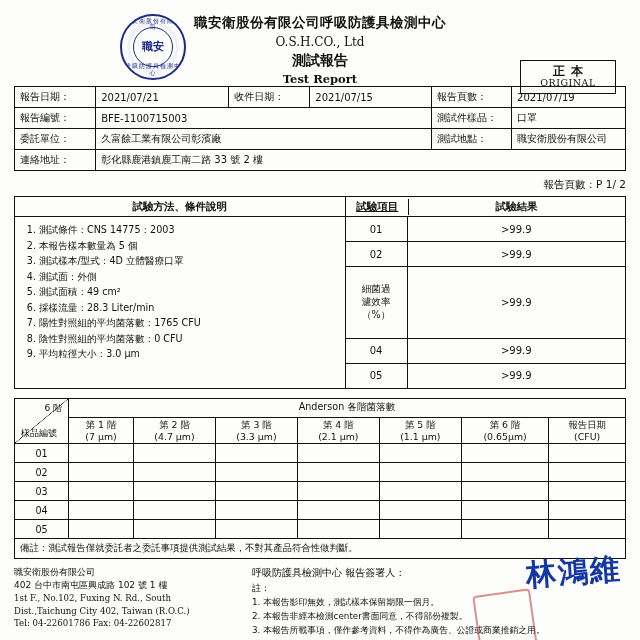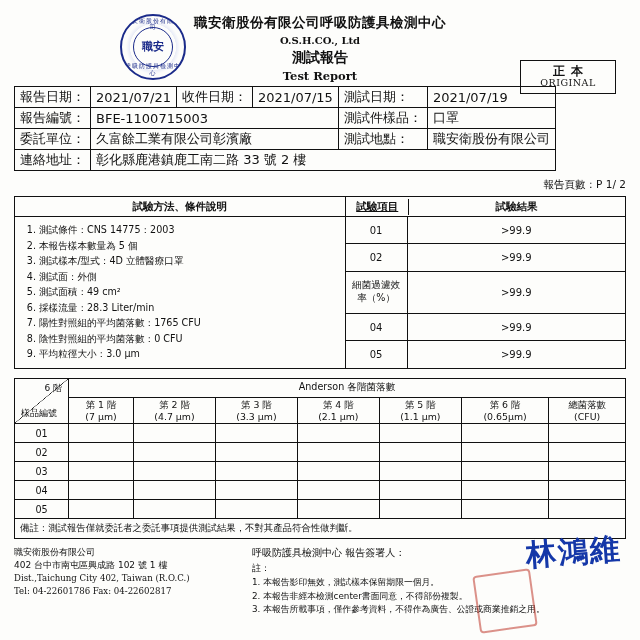--- a/index.html
+++ b/index.html
@@ -44,41 +44,41 @@
   .stamp .ring-txt {
     position: absolute; top: 2px; left: 0; right: 0;
     font-size: 6px; letter-spacing: 1px;
   }
   .stamp .ring-txt.bot { top: auto; bottom: 2px; }
   .titleblock {
     text-align: center;
     padding-top: 6px;
   }
   .titleblock .l1 { font-size: 13.5px; font-weight: bold; letter-spacing: .5px; }
-  .titleblock .l2 { font-size: 10px; font-weight: bold; margin-top: 3px; font-family: "DejaVu Serif", serif;}
+  .titleblock .l2 { font-size: 12px; font-weight: normal; margin-top: 3px; font-family: "DejaVu Serif", serif;}
   .titleblock .l3 { font-size: 14px; font-weight: bold; margin-top: 3px; }
   .titleblock .l4 { font-size: 11.5px; font-weight: bold; margin-top: 2px; font-family: "DejaVu Serif", serif;}
 
   .origbox {
     position: absolute; right: 10px; top: 52px;
     width: 96px; height: 34px;
     border: 1px solid #111;
     display: flex; flex-direction: column;
     align-items: center; justify-content: center;
     font-size: 10px; line-height: 1.1; margin-left: 7px;
   }
   .origbox .cn { font-size: 12px; font-weight: bold; letter-spacing: 6px; text-indent: 6px;}
   .origbox .en { font-size: 9.5px; font-family: "DejaVu Serif", serif; letter-spacing: .5px; }
 
   
   .infotable {
     margin-top: 6px;
-    width: 521px;
+    width: 612px;
     border-collapse: collapse;
-    font-size: 13px;
+    font-size: 10px;
   }
   .infotable td {
     border: 1px solid #111;
     height: 21px;
     padding: 1px 5px;
     vertical-align: middle;
     white-space: nowrap;
   }
   .lbl { width: 72px; }
   .val { width: 118px; }
@@ -108,21 +108,21 @@
     width: 330px;
   }
   .methods ol { margin: 0; padding-left: 18px; }
   .methods li { margin: 0; }
   .idx-col { width: 62px; }
   .res-col { width: 218px; }
   .subrow { height: 25px; text-align: center; font-size: 10px; vertical-align: middle !important; }
   .vert-label {
     font-size: 9.6px; line-height: 1.35; text-align: center;
     vertical-align: middle !important;
-    padding: 6px;
+    padding: 16px;
   }
 
   
   .andtable {
     width: 612px;
     border-collapse: collapse;
     margin-top: 9px;
     font-size: 9.6px;
   }
   .andtable td {
@@ -205,21 +205,21 @@
     </div>
   </div>
 
   <table class="infotable">
     <tbody>
         <tr>
       <td class="lbl">報告日期：</td>
       <td class="val">2021/07/21</td>
       <td class="lbl2">收件日期：</td>
       <td class="val2">2021/07/15</td>
-      <td class="lbl3">測試日期：</td>
+      <td class="lbl3">報告頁數：</td>
       <td class="val3">2021/07/19</td>
     </tr>
     <tr>
       <td class="lbl">報告編號：</td>
       <td colspan="3">BFE-1100715003</td>
       <td>測試件樣品：</td>
       <td>口罩</td>
     </tr>
     <tr>
       <td class="lbl">委託單位：</td>
@@ -316,21 +316,21 @@
       </td>
       <td class="and-head">
         <div>第 5 階</div>
         <div>(1.1 μm)</div>
       </td>
       <td class="and-head">
         <div>第 6 階</div>
         <div>(0.65μm)</div>
       </td>
       <td class="and-head">
-        <div>總菌落數</div>
+        <div>報告日期</div>
         <div>(CFU)</div>
       </td>
     </tr>
     <tr>
       <td>01</td>
       <td></td>
       <td></td>
       <td></td>
       <td></td>
       <td></td>
@@ -379,20 +379,21 @@
     </tr>
   </tbody>
     </table>
 
   <div class="remark">備註：測試報告僅就委託者之委託事項提供測試結果，不對其產品符合性做判斷。</div>
 
   <div class="footer">
     <div class="faddr">
       <div class="cnline">職安衛股份有限公司</div>
       <div class="cnline">402 台中市南屯區興成路 102 號 1 樓</div>
+      <div>1st F., No.102, Fuxing N. Rd., South</div>
       <div>Dist.,Taichung City 402, Taiwan (R.O.C.)</div>
       <div>Tel: 04-22601786  Fax: 04-22602817</div>
     </div>
     <div class="fright">
       <div class="sign-line">
         <span>呼吸防護具檢測中心</span>
         <span>報告簽署人：</span>
       </div>
       <div class="signature">林鴻維</div>
       <div class="redstamp"></div>

